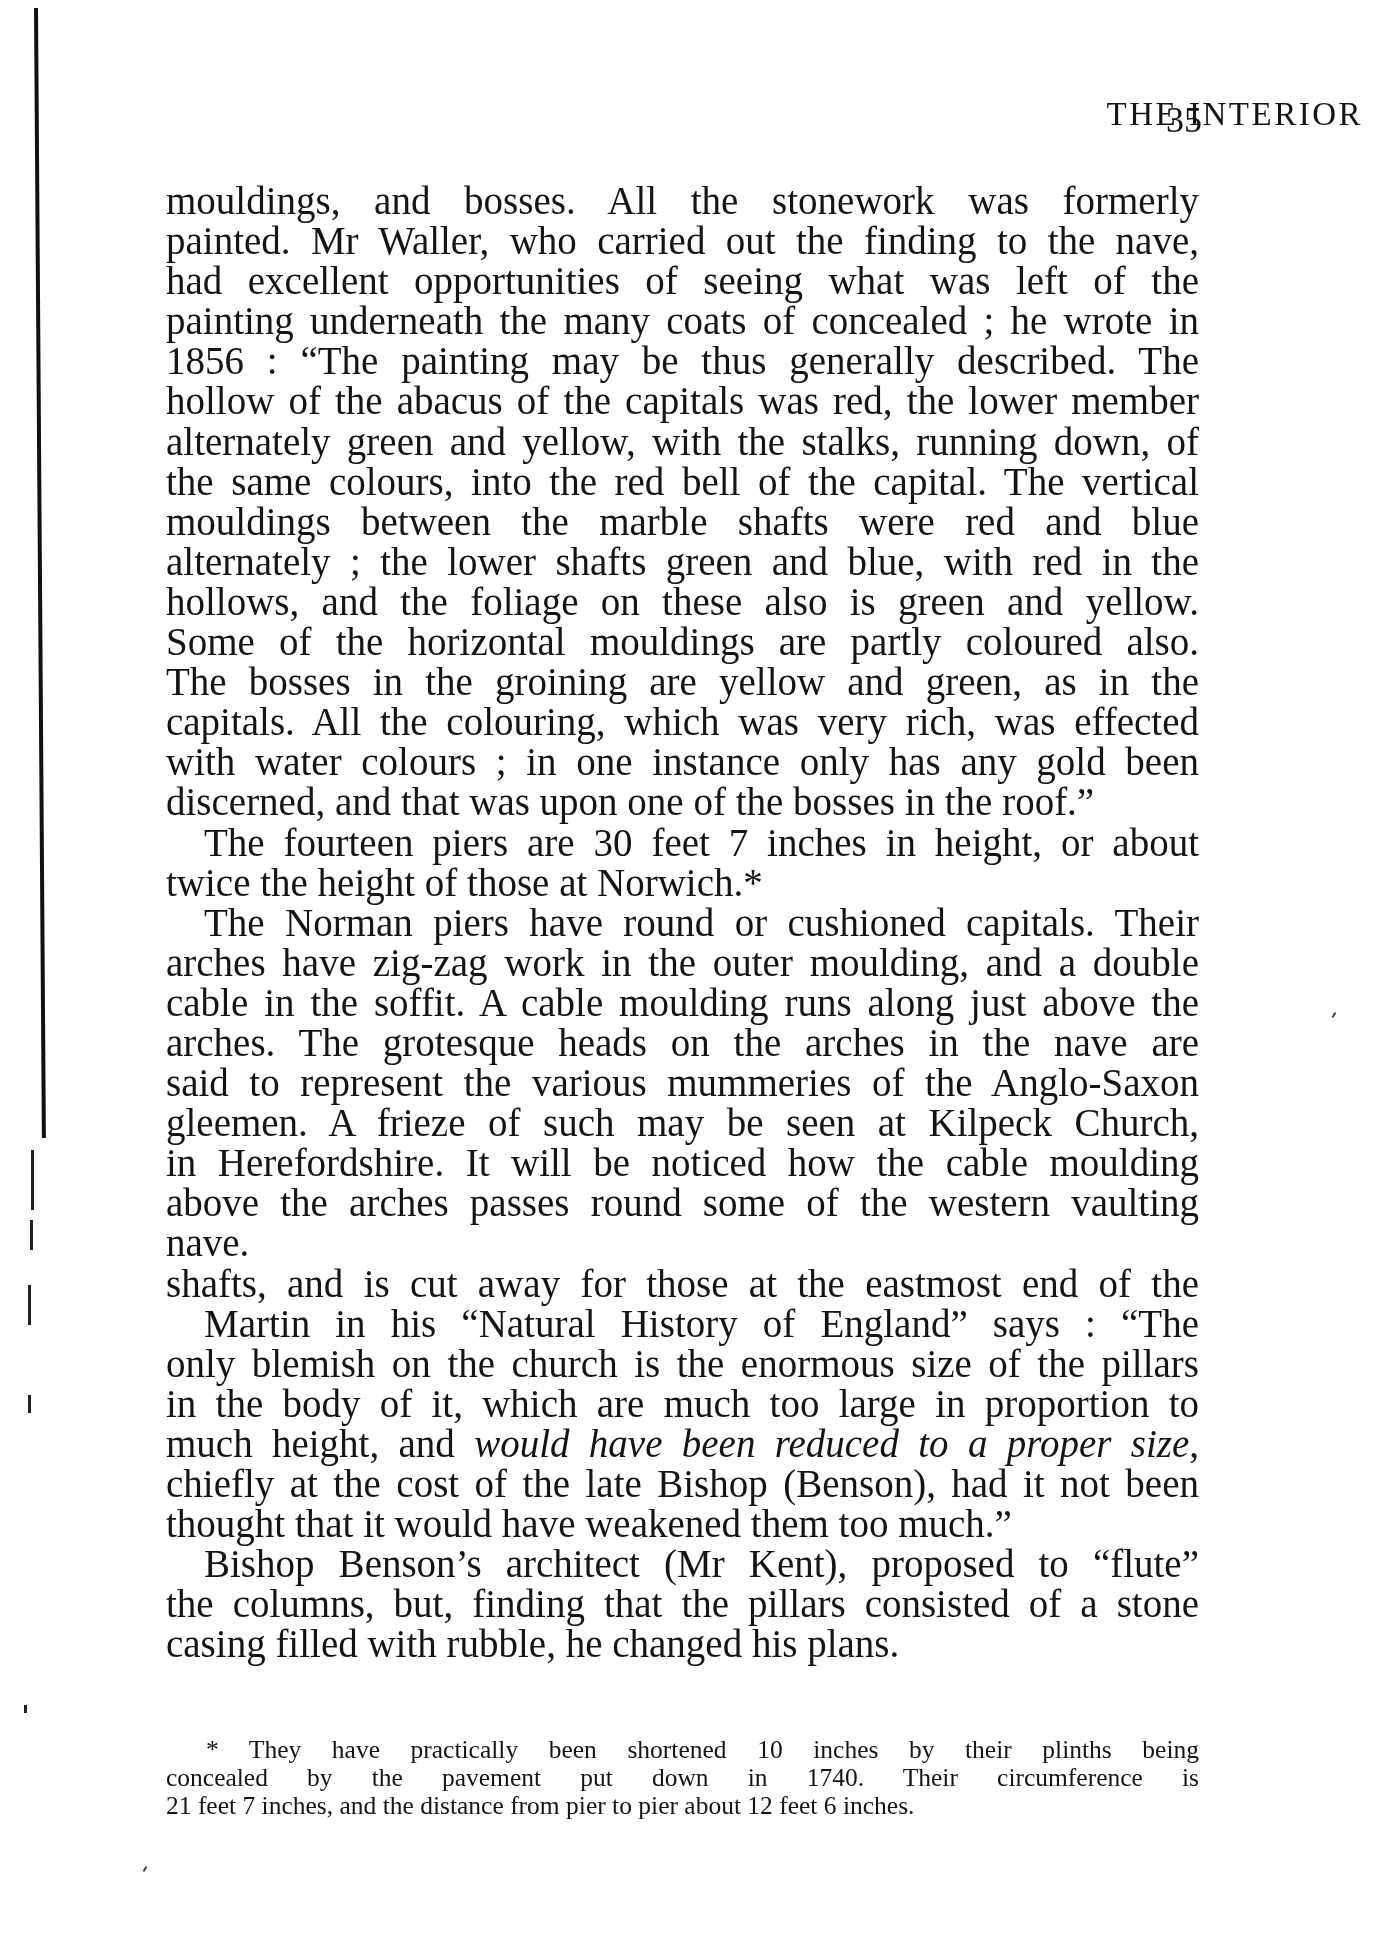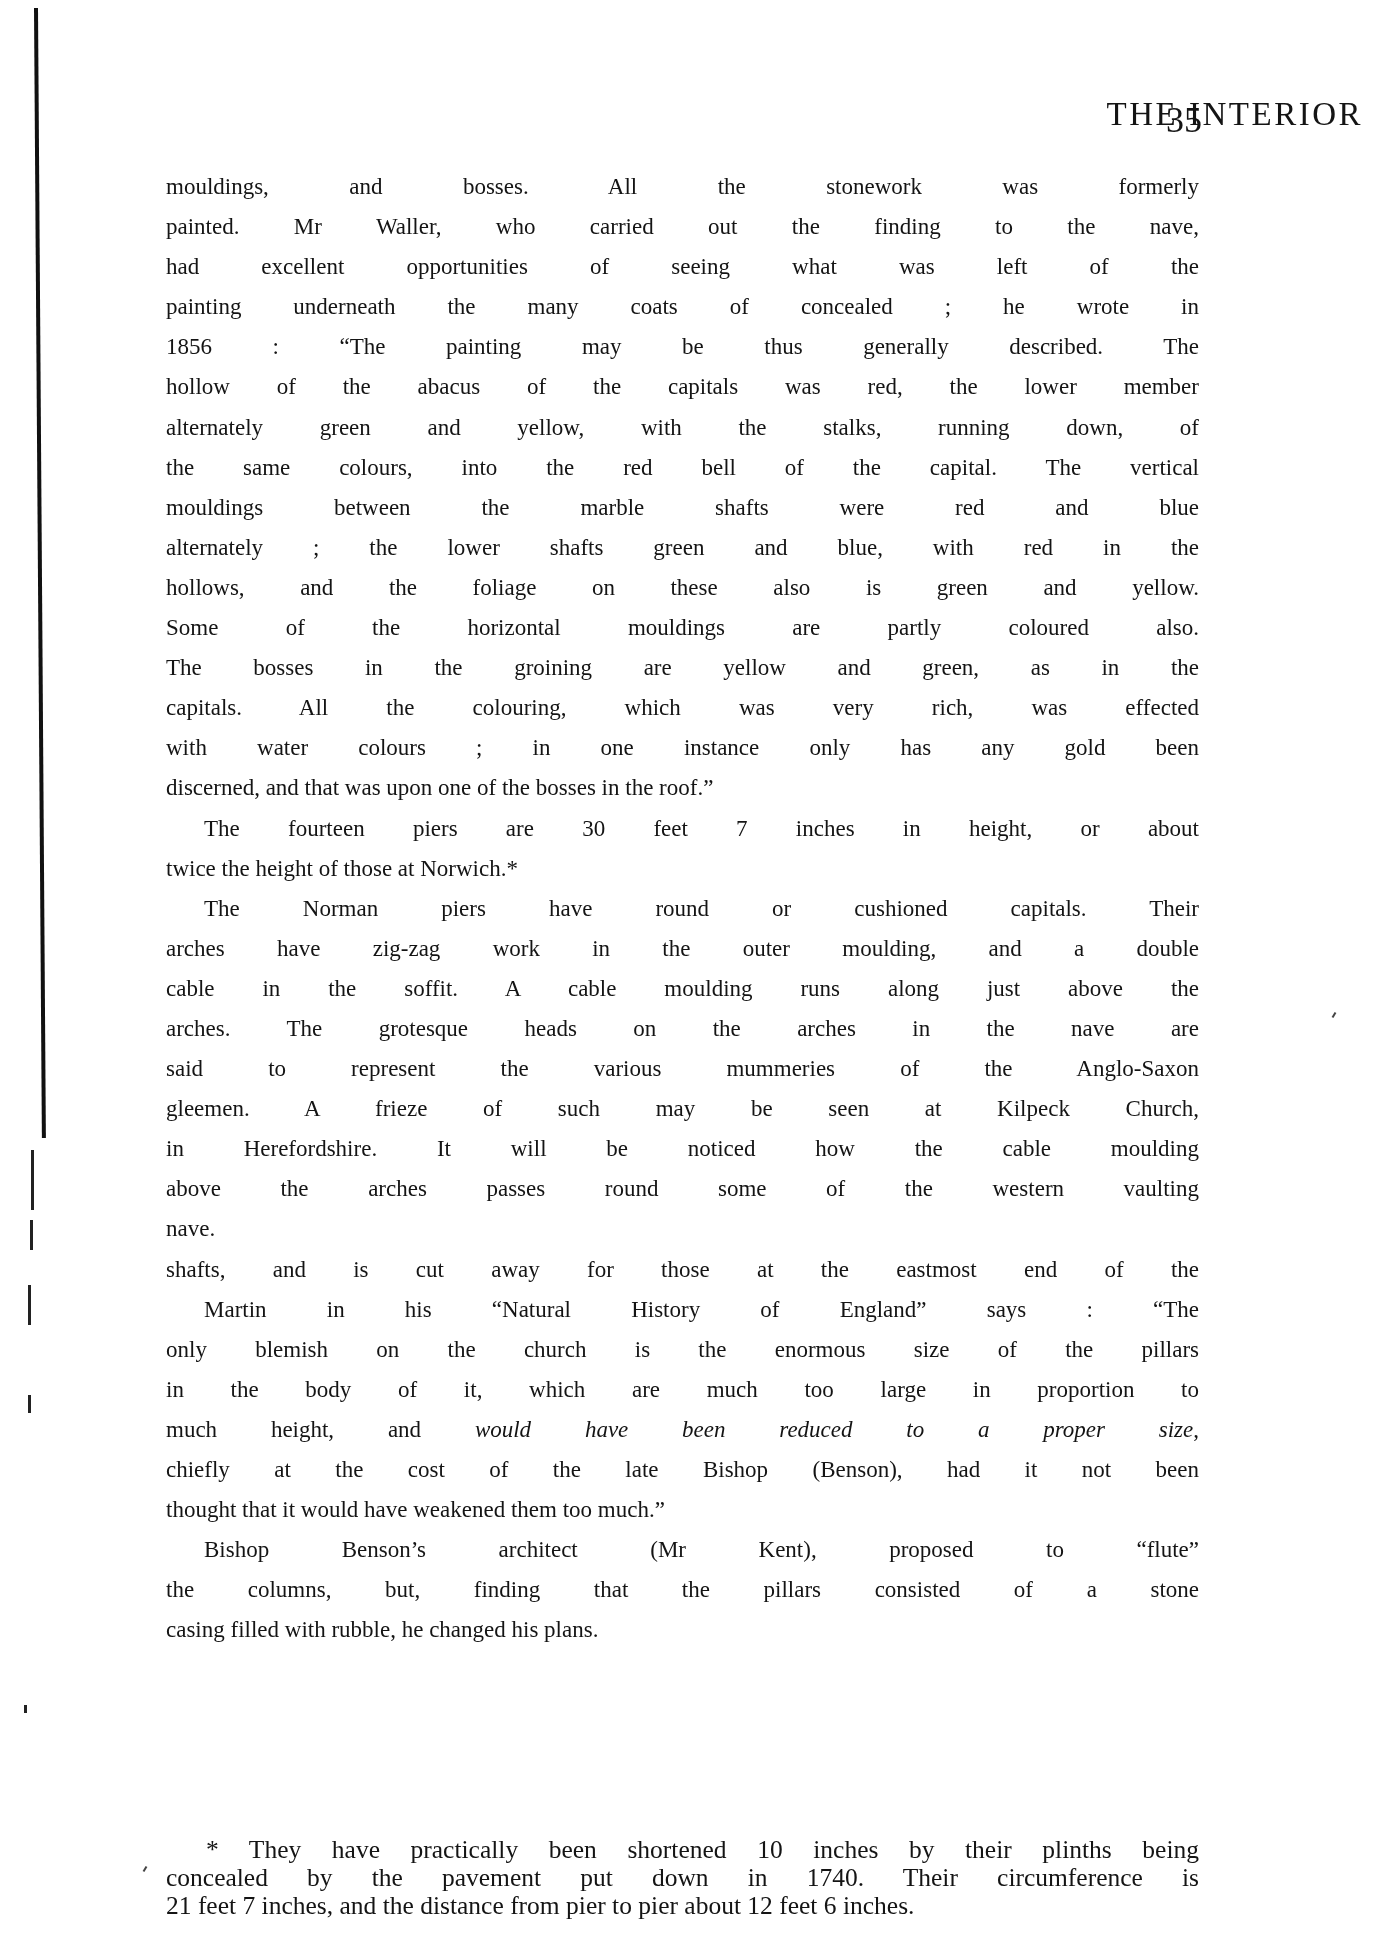--- a/index.html
+++ b/index.html
@@ -5,28 +5,28 @@
   html, body { margin: 0; padding: 0; background: #ffffff; }
   body { width: 1373px; height: 1947px; position: relative; overflow: hidden;
          font-family: "Liberation Serif", "DejaVu Serif", serif; color: #141414; }
   .binding-edge { position: absolute; left: 34px; top: 8px; width: 4px; height: 1130px;
                   background: #111; transform: skewX(0.4deg); transform-origin: top; }
   .binding-frag { position: absolute; width: 3px; background: #222; }
   .running-head { position: absolute; top: 94px; left: 0; width: 1373px; text-align: right;
                   font-size: 33px; letter-spacing: 2.5px; line-height: 40px; }
   .running-head span { position: relative; left: -10px; }
   .folio { position: absolute; top: 100px; left: 1166px; font-size: 36px; line-height: 40px; }
-  .body-text { position: absolute; left: 166px; top: 167px; width: 1033px;
-               font-size: 23px; line-height: 40.1px; }
+  .body-text { position: absolute; left: 166px; top: 181px; width: 1033px;
+               font-size: 39px; line-height: 40.1px; }
   .line { display: block; height: 40.1px; white-space: nowrap;
           text-align: justify; text-align-last: justify; }
   .line.last { text-align-last: left; }
   .line.indent { padding-left: 38px; }
   .it { font-style: italic; }
-  .footnotes { position: absolute; left: 166px; top: 1836px; width: 1033px;
+  .footnotes { position: absolute; left: 166px; top: 1736px; width: 1033px;
                font-size: 25.5px; line-height: 28px; }
   .fn-line { display: block; height: 28px; white-space: nowrap;
              text-align: justify; text-align-last: justify; }
   .fn-line.indent { padding-left: 40px; }
   .fn-line.last { text-align-last: left; }
   .speck { position: absolute; background: #444; width: 2px; height: 6px; transform: rotate(30deg); }
 </style>
 </head>
 <body>
 

